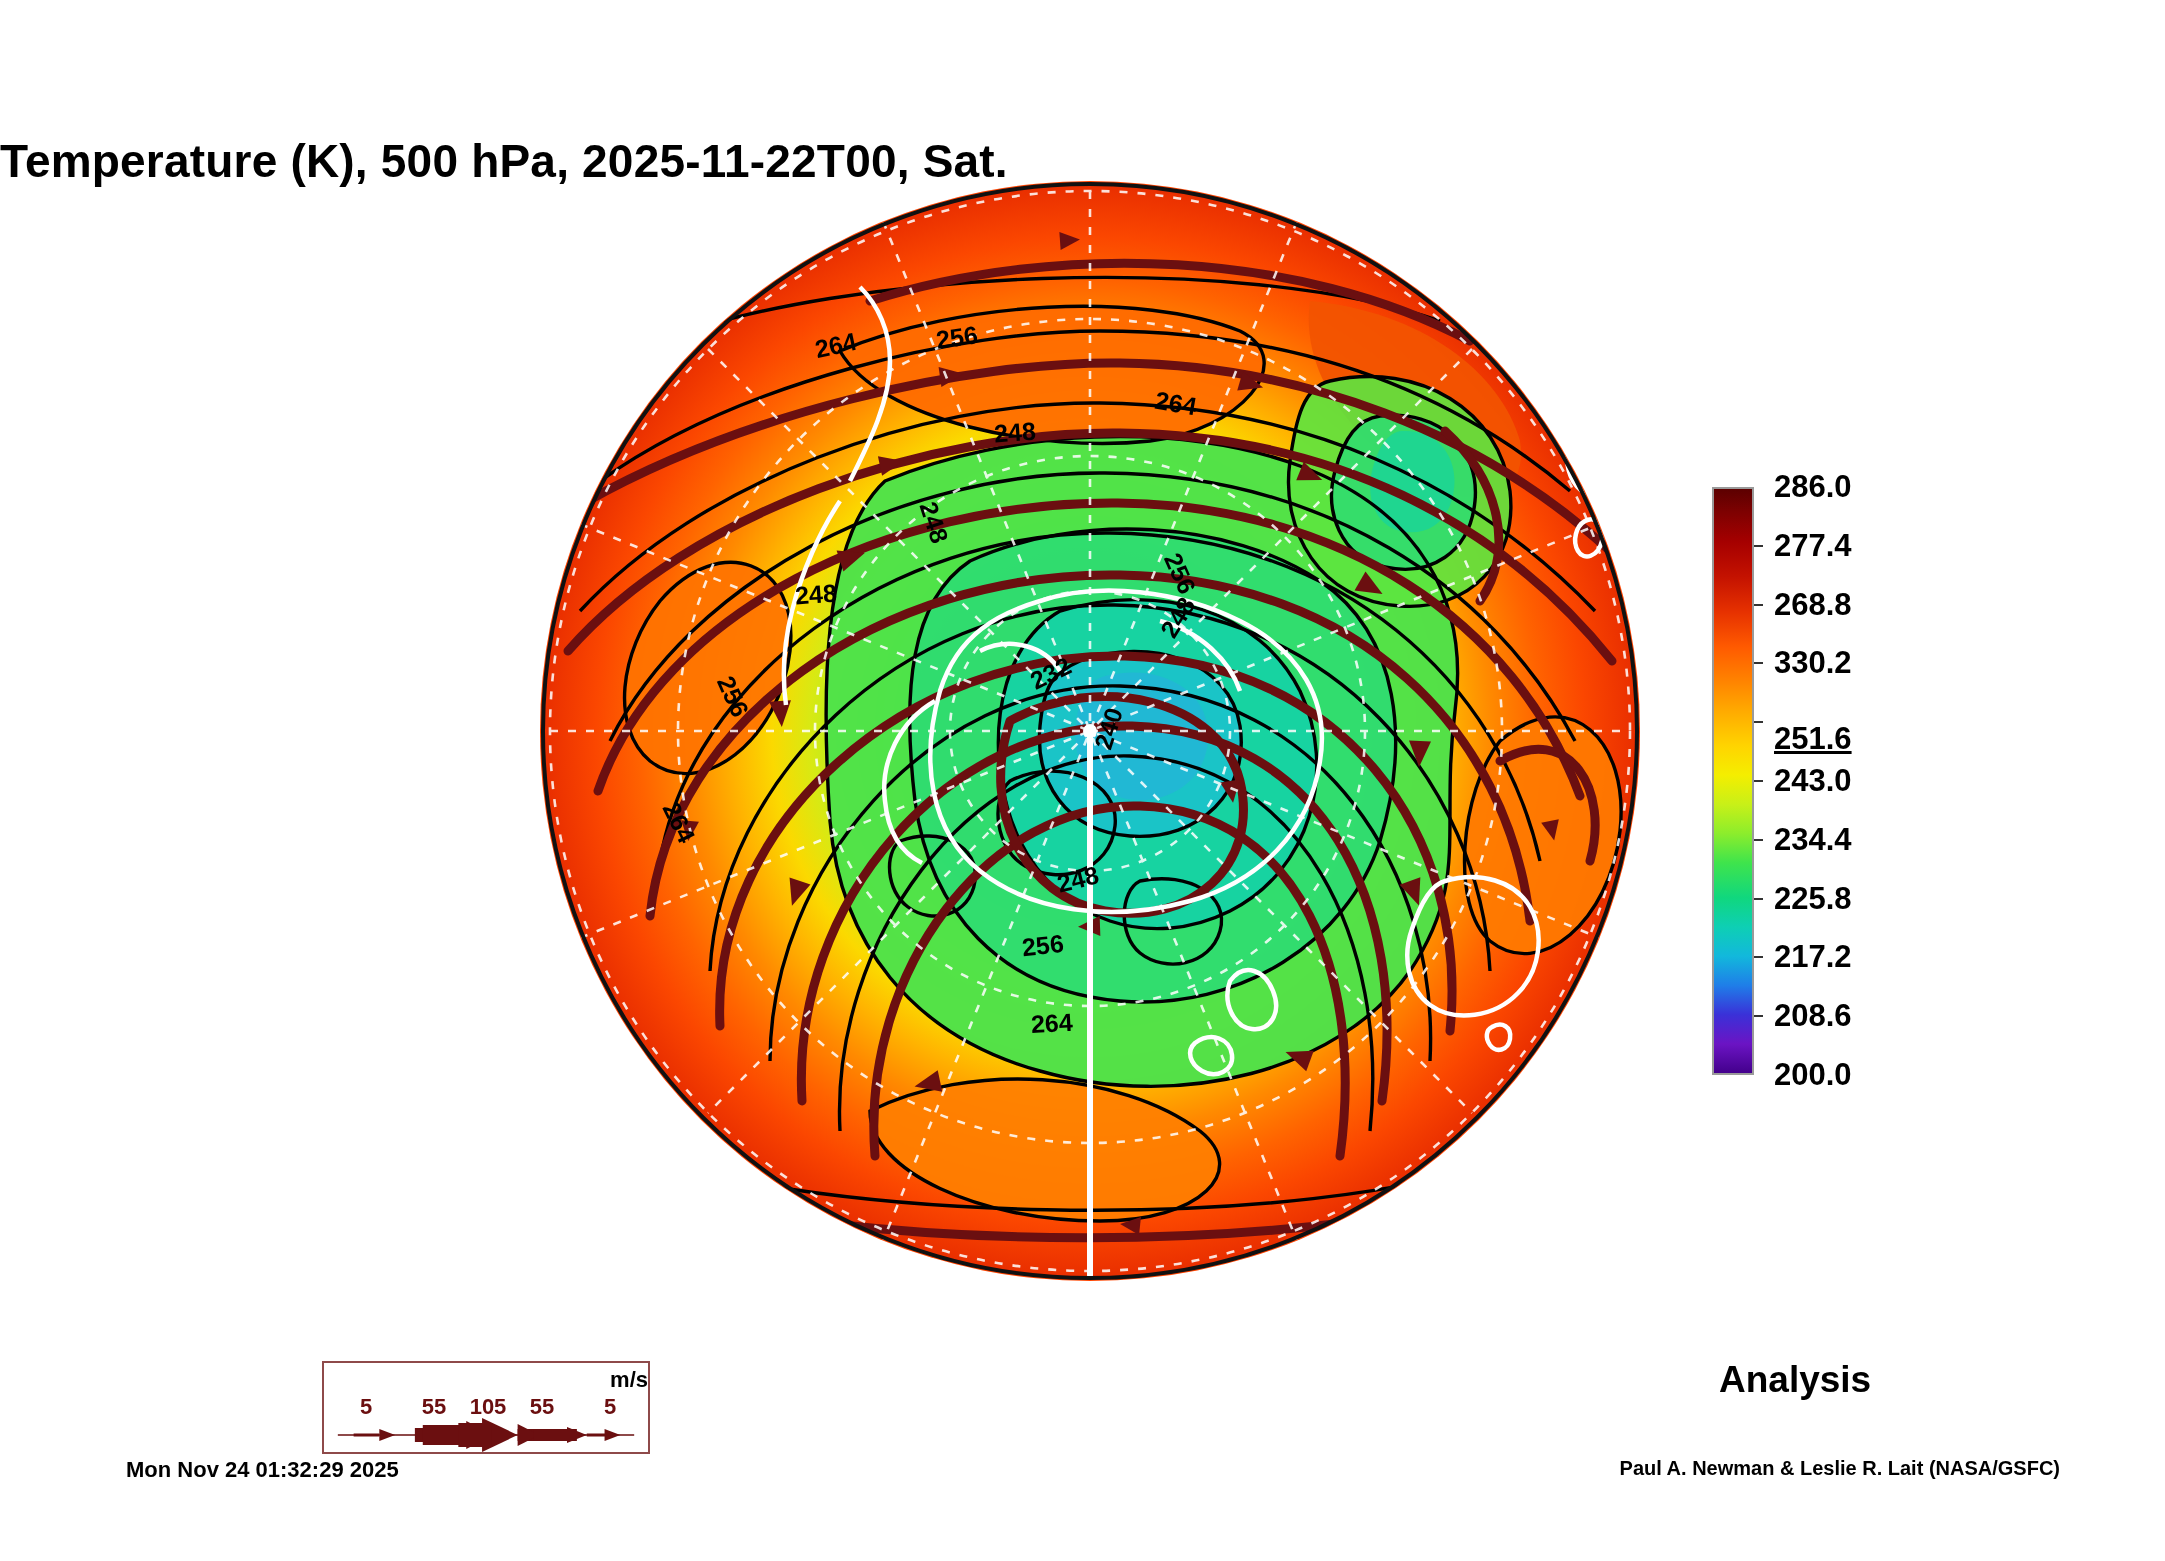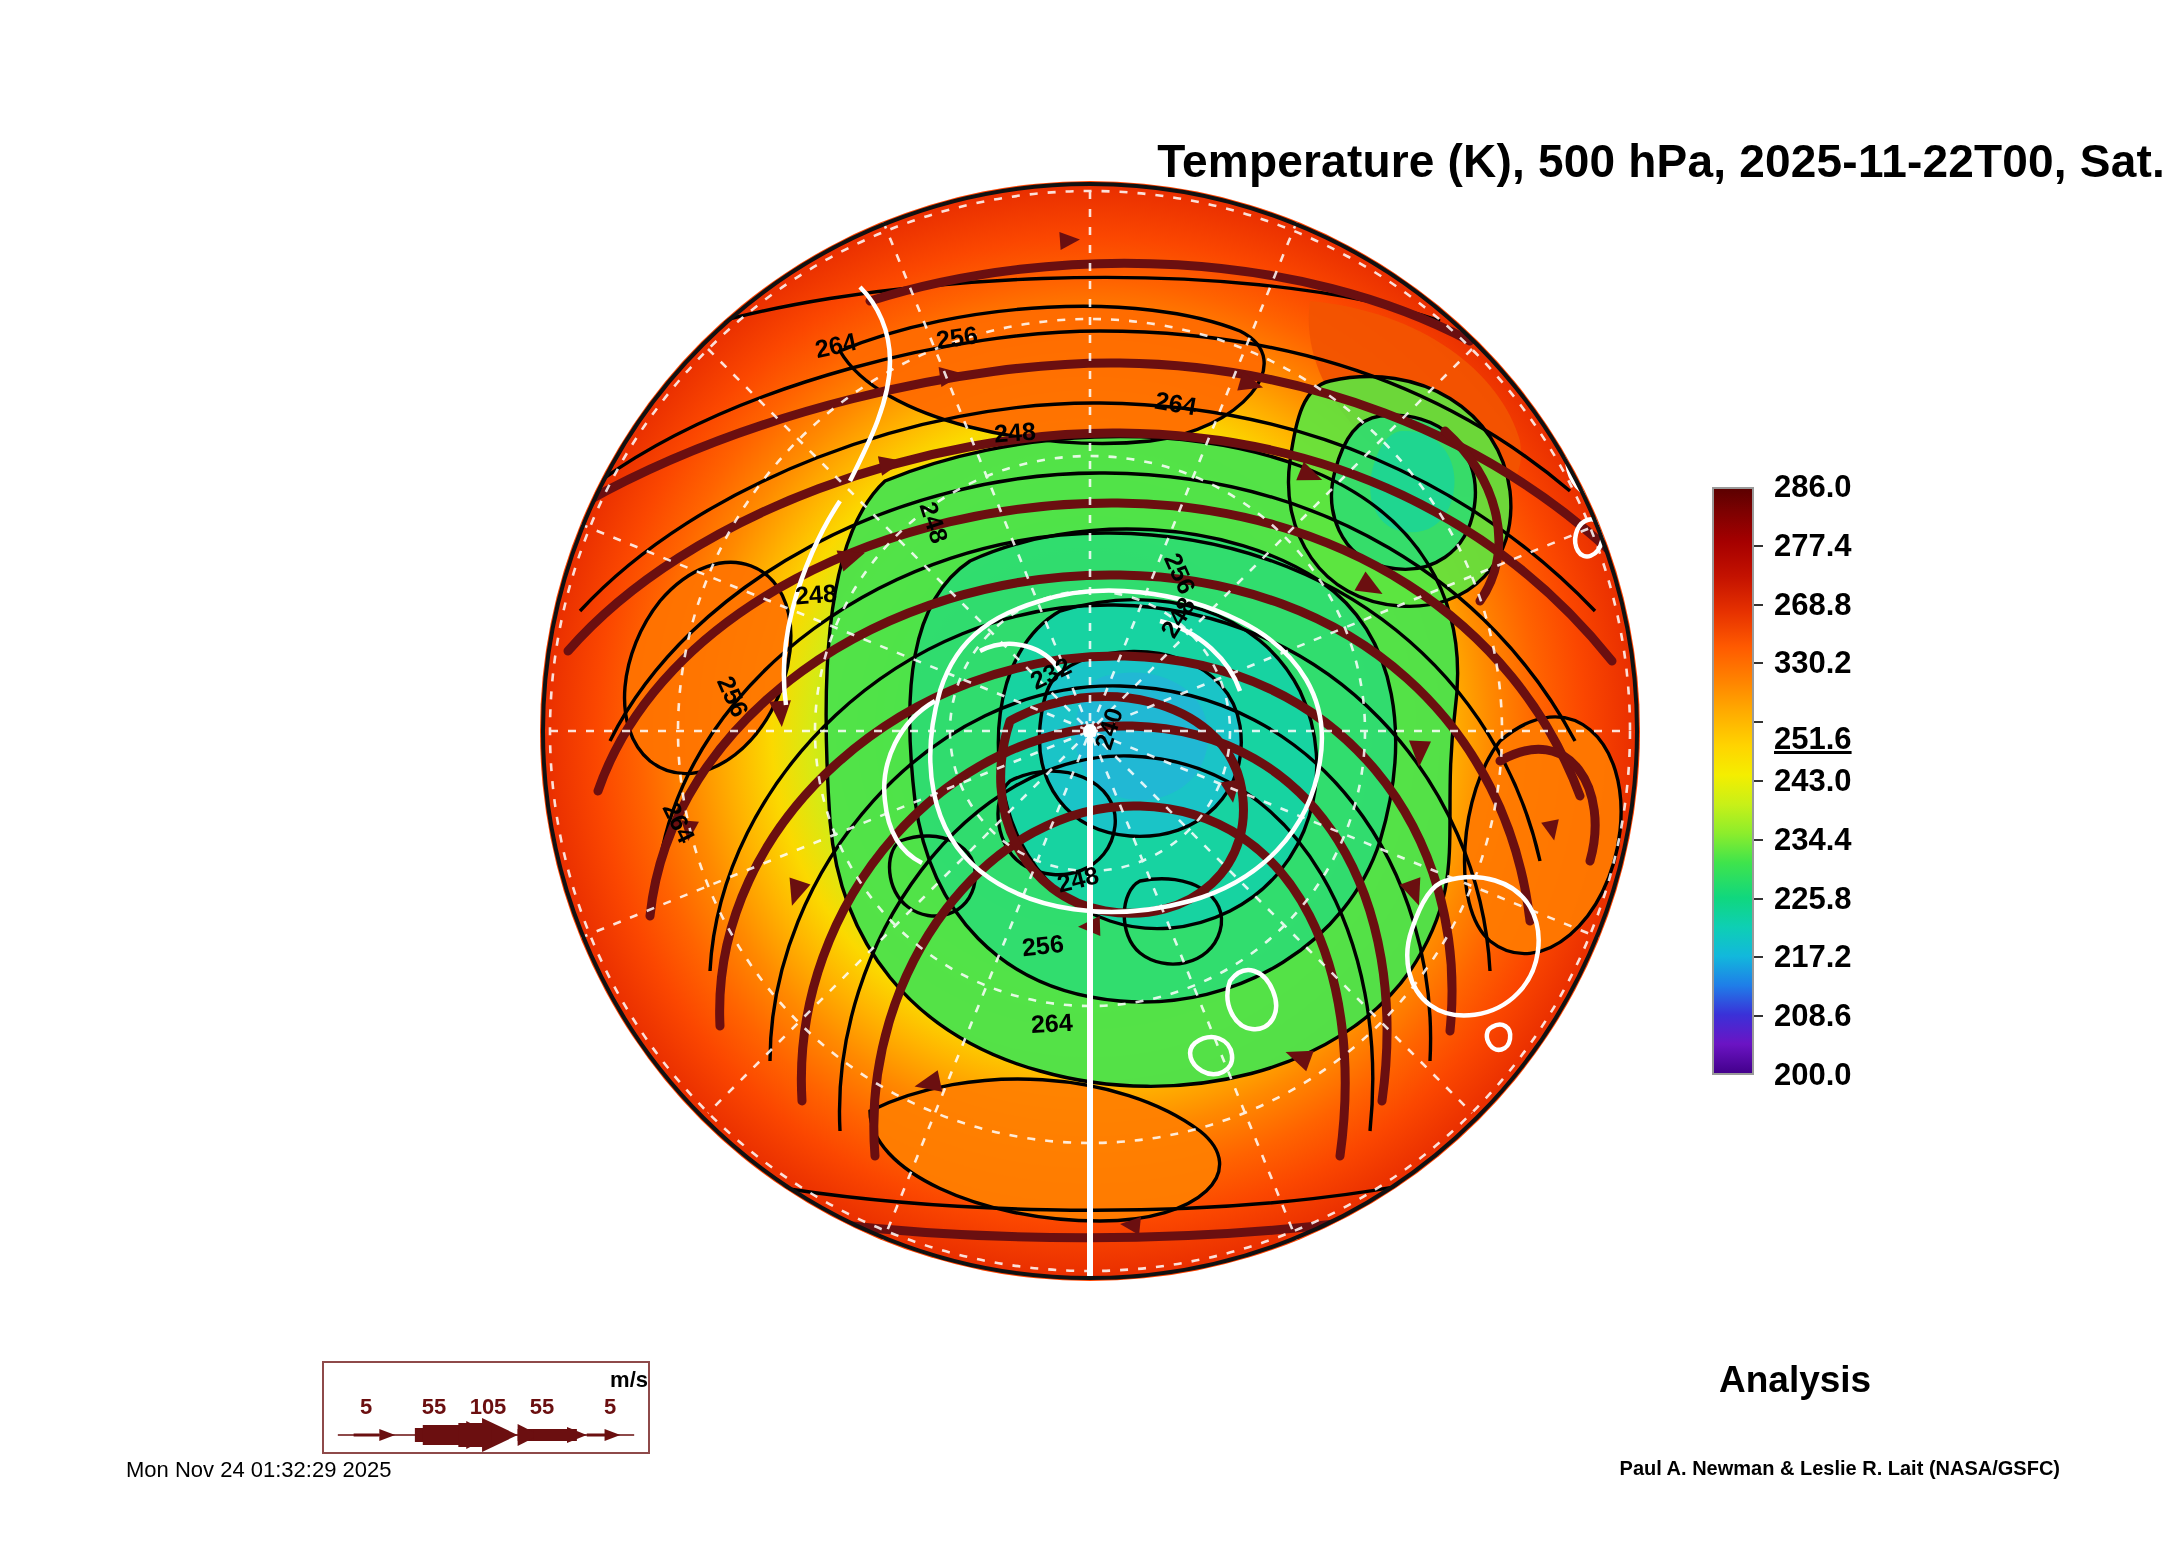--- a/index.html
+++ b/index.html
@@ -1,20 +1,20 @@
 <!DOCTYPE html>
 <html><head>
 <meta charset="utf-8">
 <style>
   html,body{margin:0;padding:0;background:#ffffff;}
   body{width:2165px;height:1561px;position:relative;overflow:hidden;
        font-family:"Liberation Sans",sans-serif;color:#000;}
 
   #plot-title{
-    position:absolute;left:0;top:134px;width:2165px;text-align:right;
+    position:absolute;left:0;top:134px;width:2165px;text-align:left;
     font-size:46px;font-weight:bold;letter-spacing:.2px;
   }
 
   
   #map-panel{position:absolute;left:540px;top:181px;width:1100px;height:1100px;}
   #map-disk{position:absolute;inset:0;border-radius:50%;overflow:hidden;
             background:#ff4500;}
   #map-svg{position:absolute;inset:0;width:100%;height:100%;}
 
   
@@ -41,21 +41,21 @@
                border:2px solid #8e4a4a;box-sizing:border-box;}
   #wind-legend-unit{position:absolute;left:0;top:4px;width:100%;text-align:right;
                     font-size:22px;font-weight:bold;}
   .wl-num{position:absolute;top:31px;font-size:22px;font-weight:bold;color:#6b0f10;
           transform:translateX(-50%);}
   #wind-legend-svg{position:absolute;left:0;top:55px;width:100%;height:34px;}
 
   
   #analysis-label{position:absolute;left:1719px;top:1359px;
                   font-size:37px;font-weight:bold;}
-  #timestamp{position:absolute;left:126px;top:1457px;font-size:22px;font-weight:normal;}
+  #timestamp{position:absolute;left:126px;top:1457px;font-size:22px;font-weight:bold;}
   #credit{position:absolute;right:105px;top:1457px;font-size:20px;font-weight:bold;
           text-align:right;}
 </style>
 </head>
 <body>
 
 <div id="plot-title">Temperature (K), 500 hPa, 2025-11-22T00, Sat.</div>
 
 <div id="map-panel">
   <div id="map-disk">

